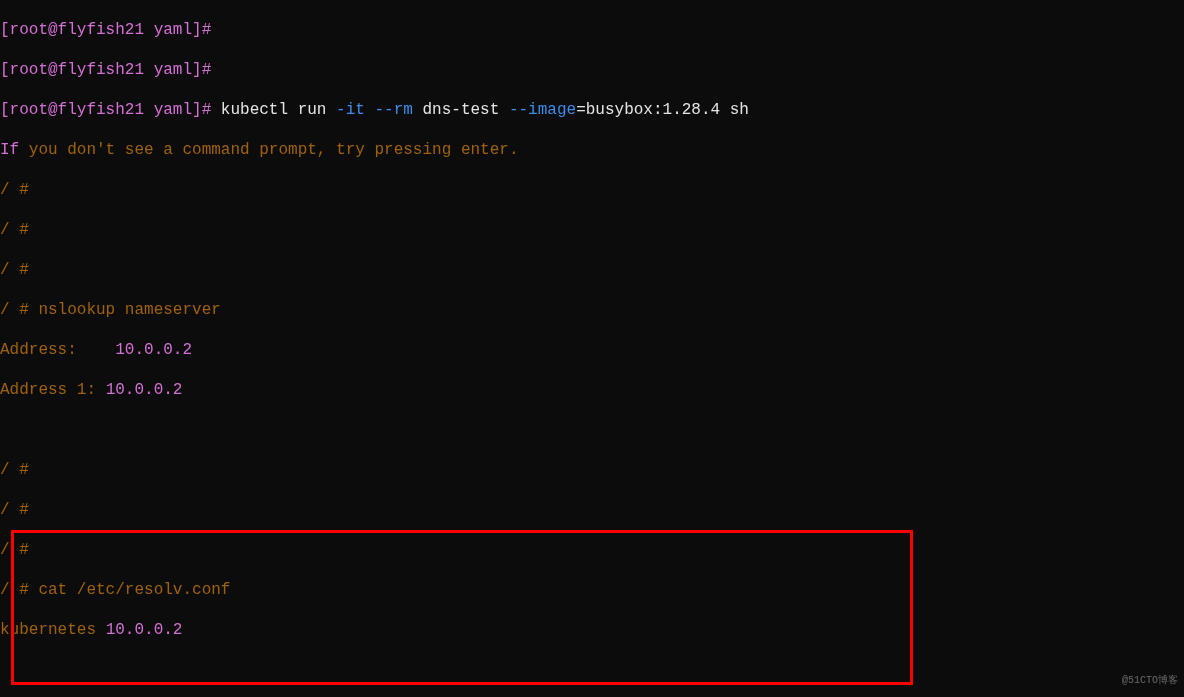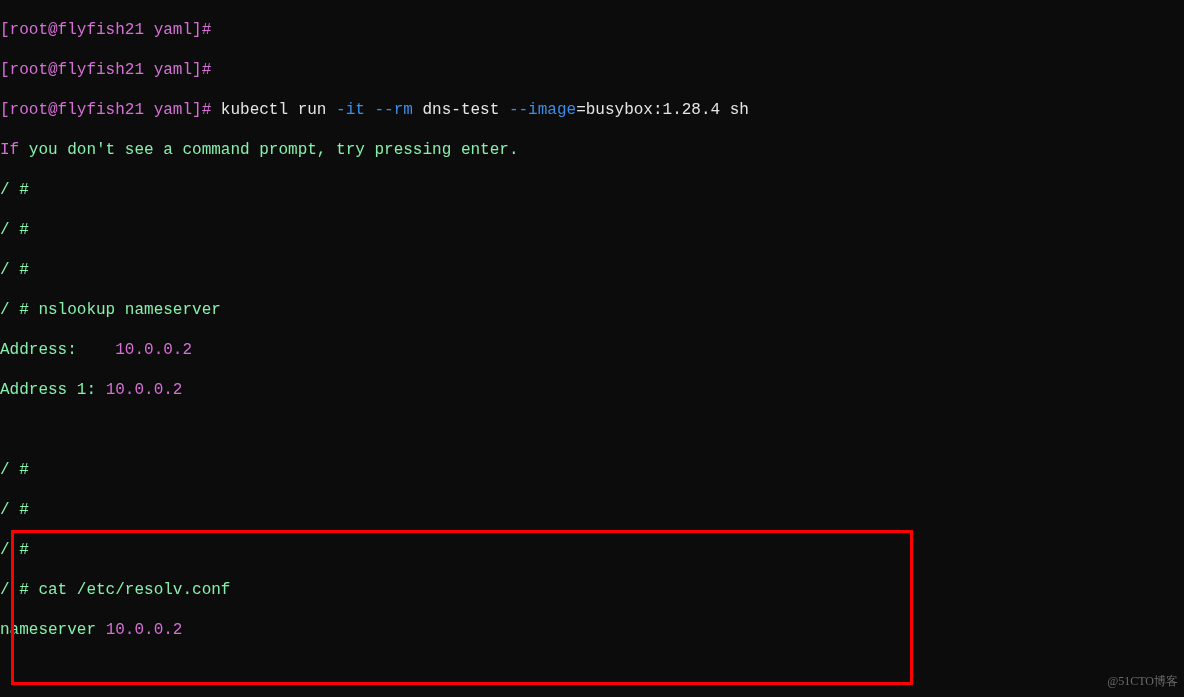--- a/index.html
+++ b/index.html
@@ -21,38 +21,38 @@
   }
   .line {
     display: block;
     height: 20px;
   }
   .c-prompt-user   { color: #d670d6; }
   .c-cmd           { color: #e5e5e5; }
   .c-kw-if         { color: #d670d6; margin-top: 25px; }
   .c-flag          { color: #3b8eea; }
   .c-ip            { color: #d670d6; }
-  .c-plain         { color: #86efac; }
+  .c-plain         { color: #a16207; }
   .highlight-box {
     position: absolute;
     left: 11px;
     top: 530px;
     width: 902px;
     height: 155px;
     border: 3px solid #ff0000;
     box-sizing: border-box;
     pointer-events: none;
   }
   .watermark {
     position: absolute;
     right: 6px;
     bottom: 6px;
-    font-size: 12px;
+    font-size: 10px;
     color: #6b6b6b;
-    font-family: Liberation Serif, serif;
+    font-family: Liberation Mono, monospace;
   }
 </style>
 </head>
 <body>
 
 <div class="terminal">
 <span class="line"><span class="c-prompt-user">[root@flyfish21 yaml]#</span></span>
 <span class="line"><span class="c-prompt-user">[root@flyfish21 yaml]#</span></span>
 <span class="line"><span class="c-prompt-user">[root@flyfish21 yaml]# </span><span class="c-cmd">kubectl run </span><span class="c-flag">-it</span><span class="c-cmd"> </span><span class="c-flag">--rm</span><span class="c-cmd"> dns-test </span><span class="c-flag">--image</span><span class="c-cmd">=busybox:1.28.4 sh</span></span>
 <span class="line"><span class="c-kw-if">If</span><span class="c-plain"> you don't see a command prompt, try pressing enter.</span></span>
@@ -60,21 +60,21 @@
 <span class="line"><span class="c-plain">/ #</span></span>
 <span class="line"><span class="c-plain">/ #</span></span>
 <span class="line"><span class="c-plain">/ # nslookup nameserver</span></span>
 <span class="line"><span class="c-plain">Address:    </span><span class="c-ip">10.0.0.2</span></span>
 <span class="line"><span class="c-plain">Address 1: </span><span class="c-ip">10.0.0.2</span></span>
 <span class="line"><span class="c-plain"></span></span>
 <span class="line"><span class="c-plain">/ #</span></span>
 <span class="line"><span class="c-plain">/ #</span></span>
 <span class="line"><span class="c-plain">/ #</span></span>
 <span class="line"><span class="c-plain">/ # cat /etc/resolv.conf</span></span>
-<span class="line"><span class="c-plain">nameserver </span><span class="c-ip">10.0.0.2</span></span>
+<span class="line"><span class="c-plain">kubernetes </span><span class="c-ip">10.0.0.2</span></span>
 
 
 
 
 
 
 
 
 
 

